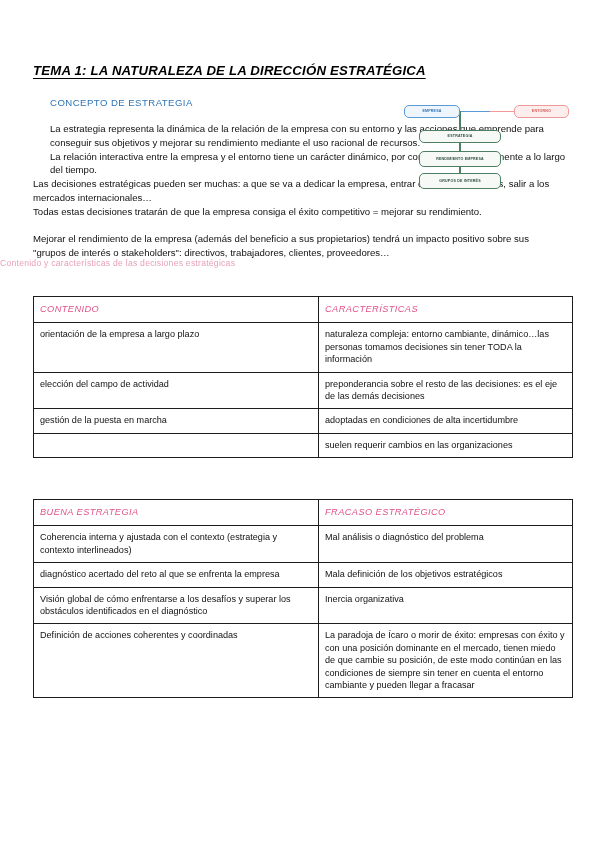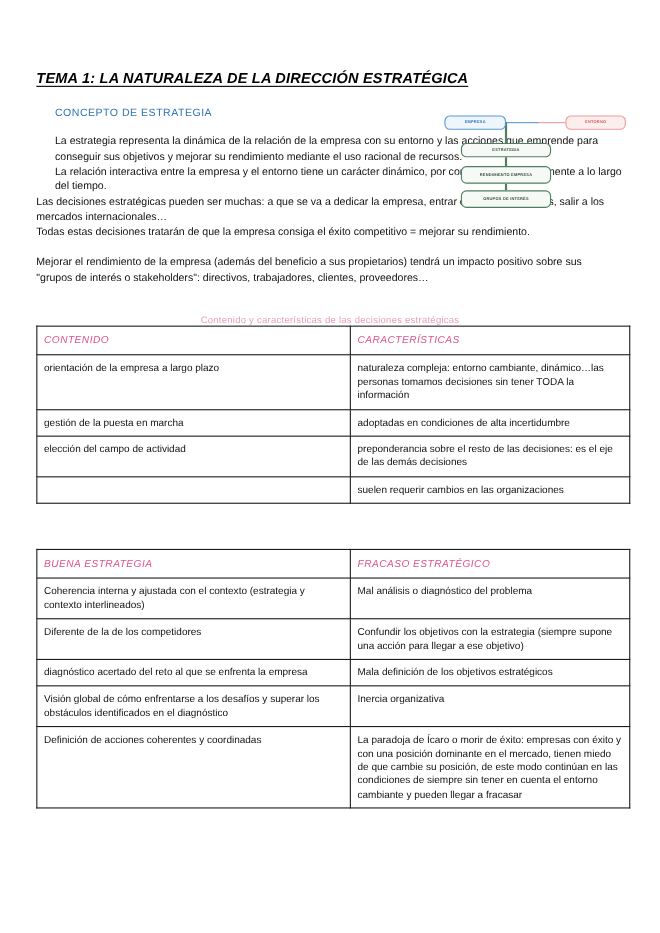--- a/index.html
+++ b/index.html
@@ -131,23 +131,22 @@
   .dline.v-main {
     left: 55px; top: 8px; width: 1.6px; height: 19px;
   }
   .dline.v-a { left: 55px; top: 40px; width: 1.6px; height: 8px; }
   .dline.v-b { left: 55px; top: 64px; width: 1.6px; height: 6px; }
 
   
   .caption {
     position: absolute;
     left: 0px;
-    top: 286px;
+    top: 258px;
     width: 600px;
-    text-align: center;
     color: #e8a0b8;
     font-size: 8.6px;
     letter-spacing: 0.25px;
   }
 
   
   table.doc-table {
     position: absolute;
     left: 33px;
     width: 539px;
@@ -220,26 +219,26 @@
     <tbody>
       <tr>
         <td class="hdr">CONTENIDO</td>
         <td class="hdr">CARACTERÍSTICAS</td>
       </tr>
       <tr>
         <td>orientación de la empresa a largo plazo</td>
         <td>naturaleza compleja: entorno cambiante, dinámico…las personas tomamos decisiones sin tener TODA la información</td>
       </tr>
       <tr>
+        <td>elección del campo de actividad</td>
+        <td>preponderancia sobre el resto de las decisiones: es el eje de las demás decisiones</td>
+      </tr>
+      <tr>
         <td>gestión de la puesta en marcha</td>
         <td>adoptadas en condiciones de alta incertidumbre</td>
-      </tr>
-      <tr>
-        <td>elección del campo de actividad</td>
-        <td>preponderancia sobre el resto de las decisiones: es el eje de las demás decisiones</td>
       </tr>
       <tr>
         <td></td>
         <td>suelen requerir cambios en las organizaciones</td>
       </tr>
     </tbody>
   </table>
 
   <table class="doc-table" id="table2">
     <colgroup>
@@ -249,24 +248,20 @@
     <tbody>
       <tr>
         <td class="hdr">BUENA ESTRATEGIA</td>
         <td class="hdr">FRACASO ESTRATÉGICO</td>
       </tr>
       <tr>
         <td>Coherencia interna y ajustada con el contexto (estrategia y contexto interlineados)</td>
         <td>Mal análisis o diagnóstico del problema</td>
       </tr>
       <tr>
-        <td>Diferente de la de los competidores</td>
-        <td>Confundir los objetivos con la estrategia (siempre supone una acción para llegar a ese objetivo)</td>
-      </tr>
-      <tr>
         <td>diagnóstico acertado del reto al que se enfrenta la empresa</td>
         <td>Mala definición de los objetivos estratégicos</td>
       </tr>
       <tr>
         <td>Visión global de cómo enfrentarse a los desafíos y superar los obstáculos identificados en el diagnóstico</td>
         <td>Inercia organizativa</td>
       </tr>
       <tr>
         <td>Definición de acciones coherentes y coordinadas</td>
         <td>La paradoja de Ícaro o morir de éxito: empresas con éxito y con una posición dominante en el mercado, tienen miedo de que cambie su posición, de este modo continúan en las condiciones de siempre sin tener en cuenta el entorno cambiante y pueden llegar a fracasar</td>

